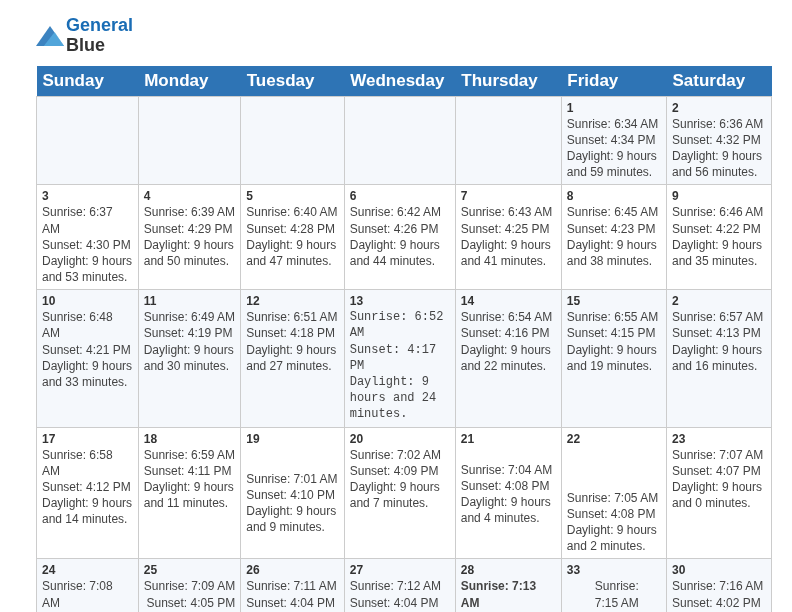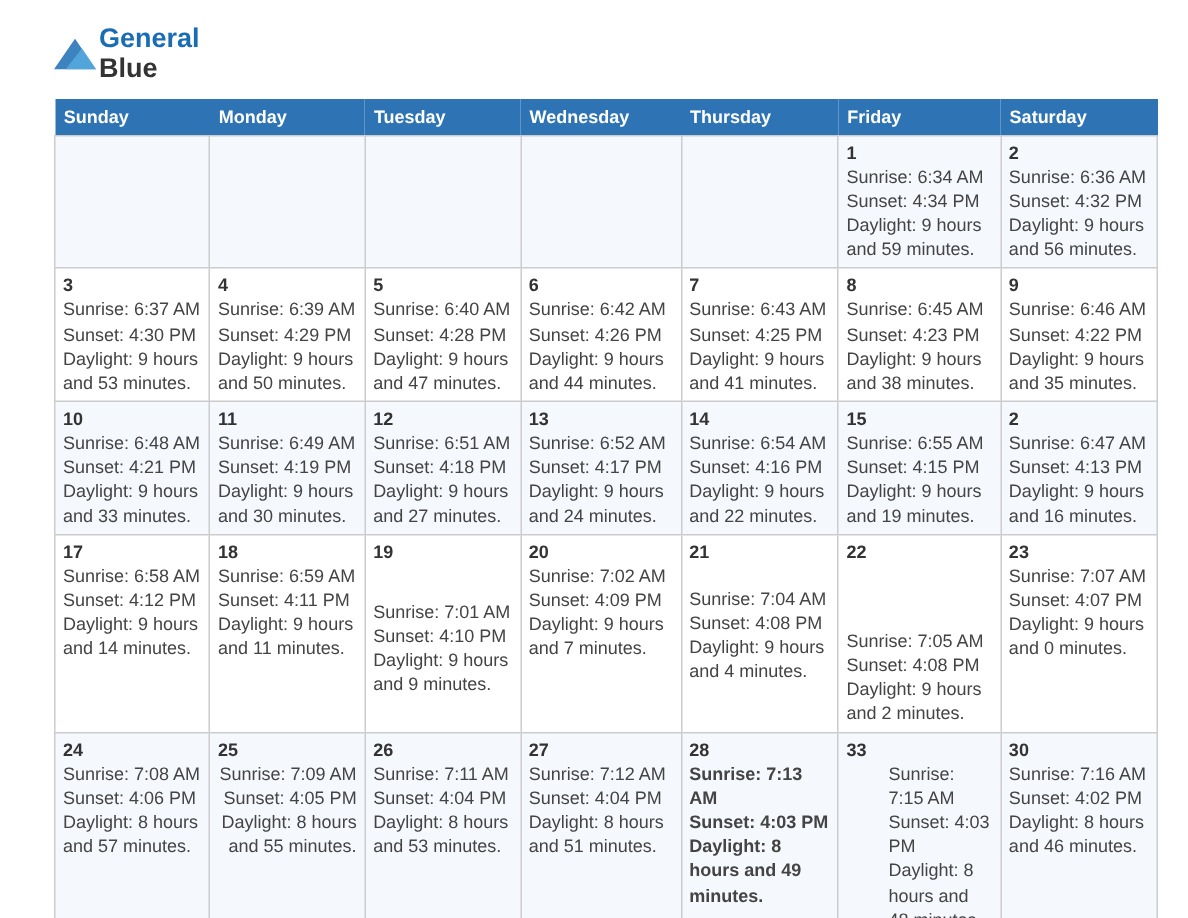--- a/index.html
+++ b/index.html
@@ -53,21 +53,21 @@
     table {
       width: 100%;
       border-collapse: collapse;
       font-size: 11px;
     }
     thead tr th {
       background-color: #2e74b5;
       color: #fff;
       text-align: left;
       padding: 5px 6px;
-      font-size: 12px;
+      font-size: 17px;
       font-weight: bold;
     }
     tbody tr td {
       border: 1px solid #ccc;
       vertical-align: top;
       padding: 4px 5px;
       width: 113px;
       height: 74px;
       color: #333;
     }
@@ -203,39 +203,39 @@
 Daylight: 9 hours and 30 minutes.</div>
           </td>
           <td>
             <span class="day-num">12</span>
             <div class="day-detail" style="white-space: pre-line;">Sunrise: 6:51 AM
 Sunset: 4:18 PM
 Daylight: 9 hours and 27 minutes.</div>
           </td>
           <td>
             <span class="day-num">13</span>
-            <div class="day-detail" style="white-space: pre-line;">Sunrise: 6:52 AM
+            <div class="day-detail" style="white-space: pre-line; font-family: Liberation Mono, monospace;">Sunrise: 6:52 AM
 Sunset: 4:17 PM
 Daylight: 9 hours and 24 minutes.</div>
           </td>
           <td>
             <span class="day-num">14</span>
             <div class="day-detail" style="white-space: pre-line;">Sunrise: 6:54 AM
 Sunset: 4:16 PM
 Daylight: 9 hours and 22 minutes.</div>
           </td>
           <td>
             <span class="day-num">15</span>
             <div class="day-detail" style="white-space: pre-line;">Sunrise: 6:55 AM
 Sunset: 4:15 PM
 Daylight: 9 hours and 19 minutes.</div>
           </td>
           <td>
             <span class="day-num">2</span>
-            <div class="day-detail" style="white-space: pre-line;">Sunrise: 6:47 AM
+            <div class="day-detail" style="white-space: pre-line;">Sunrise: 6:57 AM
 Sunset: 4:13 PM
 Daylight: 9 hours and 16 minutes.</div>
           </td>
         </tr>
         <tr>
           <td>
             <span class="day-num">17</span>
             <div class="day-detail" style="white-space: pre-line;">Sunrise: 6:58 AM
 Sunset: 4:12 PM
 Daylight: 9 hours and 14 minutes.</div>

